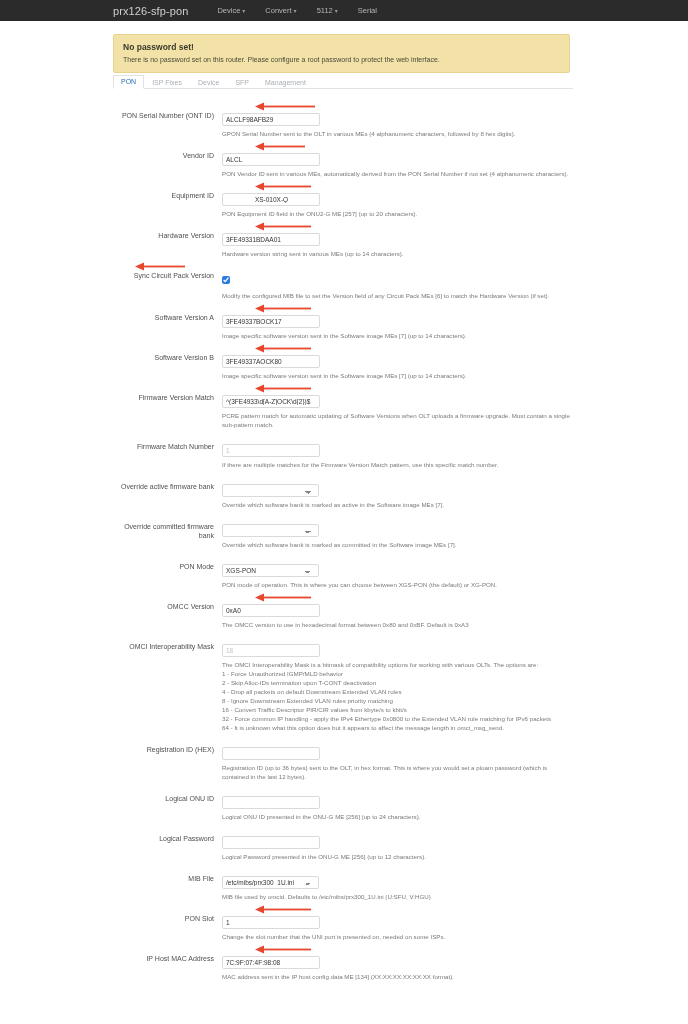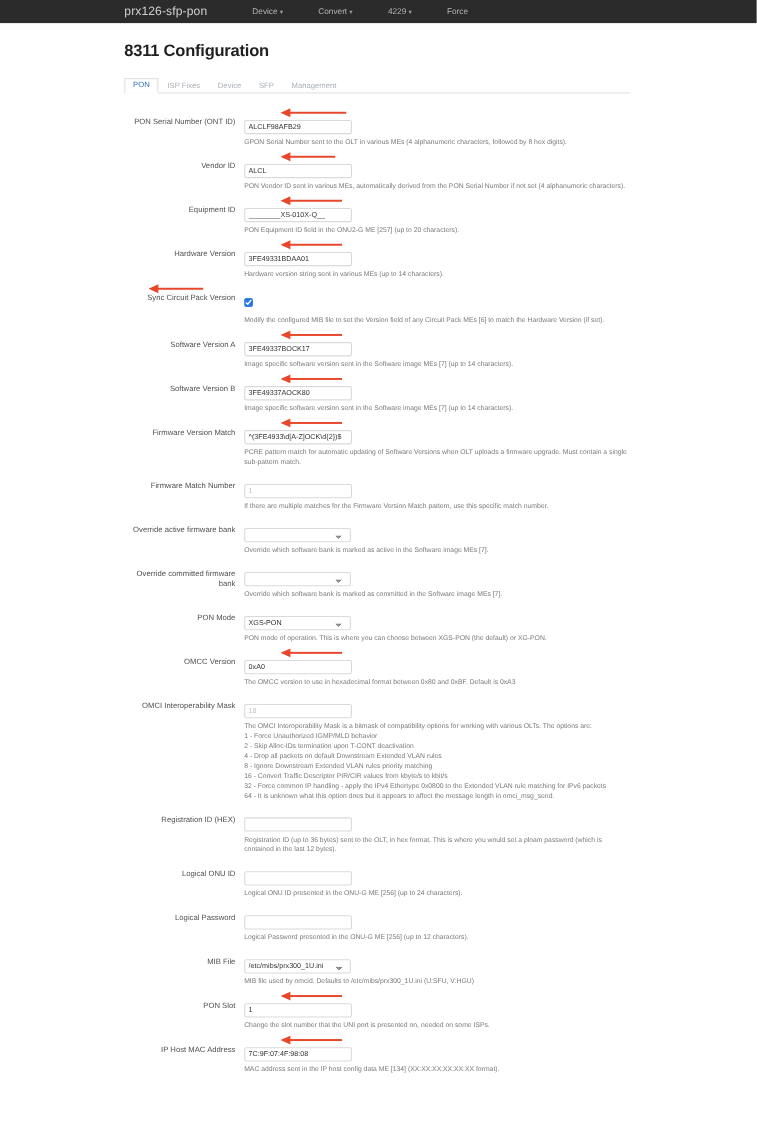--- a/index.html
+++ b/index.html
@@ -11,21 +11,21 @@
   }
   body { width: 688px; min-height: 1024px; position: relative; }
 
   
   .navbar {
     height: 21px;
     background: #2b2b2b;
     display: flex;
     align-items: center;
     padding-left: 113px;
-    gap: 16px;
+    gap: 4px;
   }
   .nav-brand {
     color: #cfcfcf;
     font-size: 11px;
     margin-right: 17px;
     letter-spacing: .1px;
     white-space: nowrap;
   }
   .nav-item {
     color: #b6b6b6;
@@ -179,31 +179,34 @@
 
 <div class="navbar">
   <div class="nav-brand">prx126-sfp-pon</div>
   <div class="nav-item">
     <span>Device</span><span class="caret">▾</span>
   </div>
   <div class="nav-item">
     <span>Convert</span><span class="caret">▾</span>
   </div>
   <div class="nav-item">
-    <span>4229</span><span class="caret">▾</span>
+    <span>5112</span><span class="caret">▾</span>
   </div>
   <div class="nav-item">
-    <span>Force</span>
+    <span>Serial</span>
   </div>
 </div>
 
 <div class="page">
 
-
-  <h1 class="page-title">8311 Configuration</h1>
+  <div class="alert">
+    <div class="alert-title">No password set!</div>
+    <div class="alert-text">There is no password set on this router. Please configure a root password to protect the web interface.</div>
+  </div>
+
 
   <div class="tabs">
     <div class="tab active">PON</div>
     <div class="tab">ISP Fixes</div>
     <div class="tab">Device</div>
     <div class="tab">SFP</div>
     <div class="tab">Management</div>
   </div>
 
   <div class="form">

